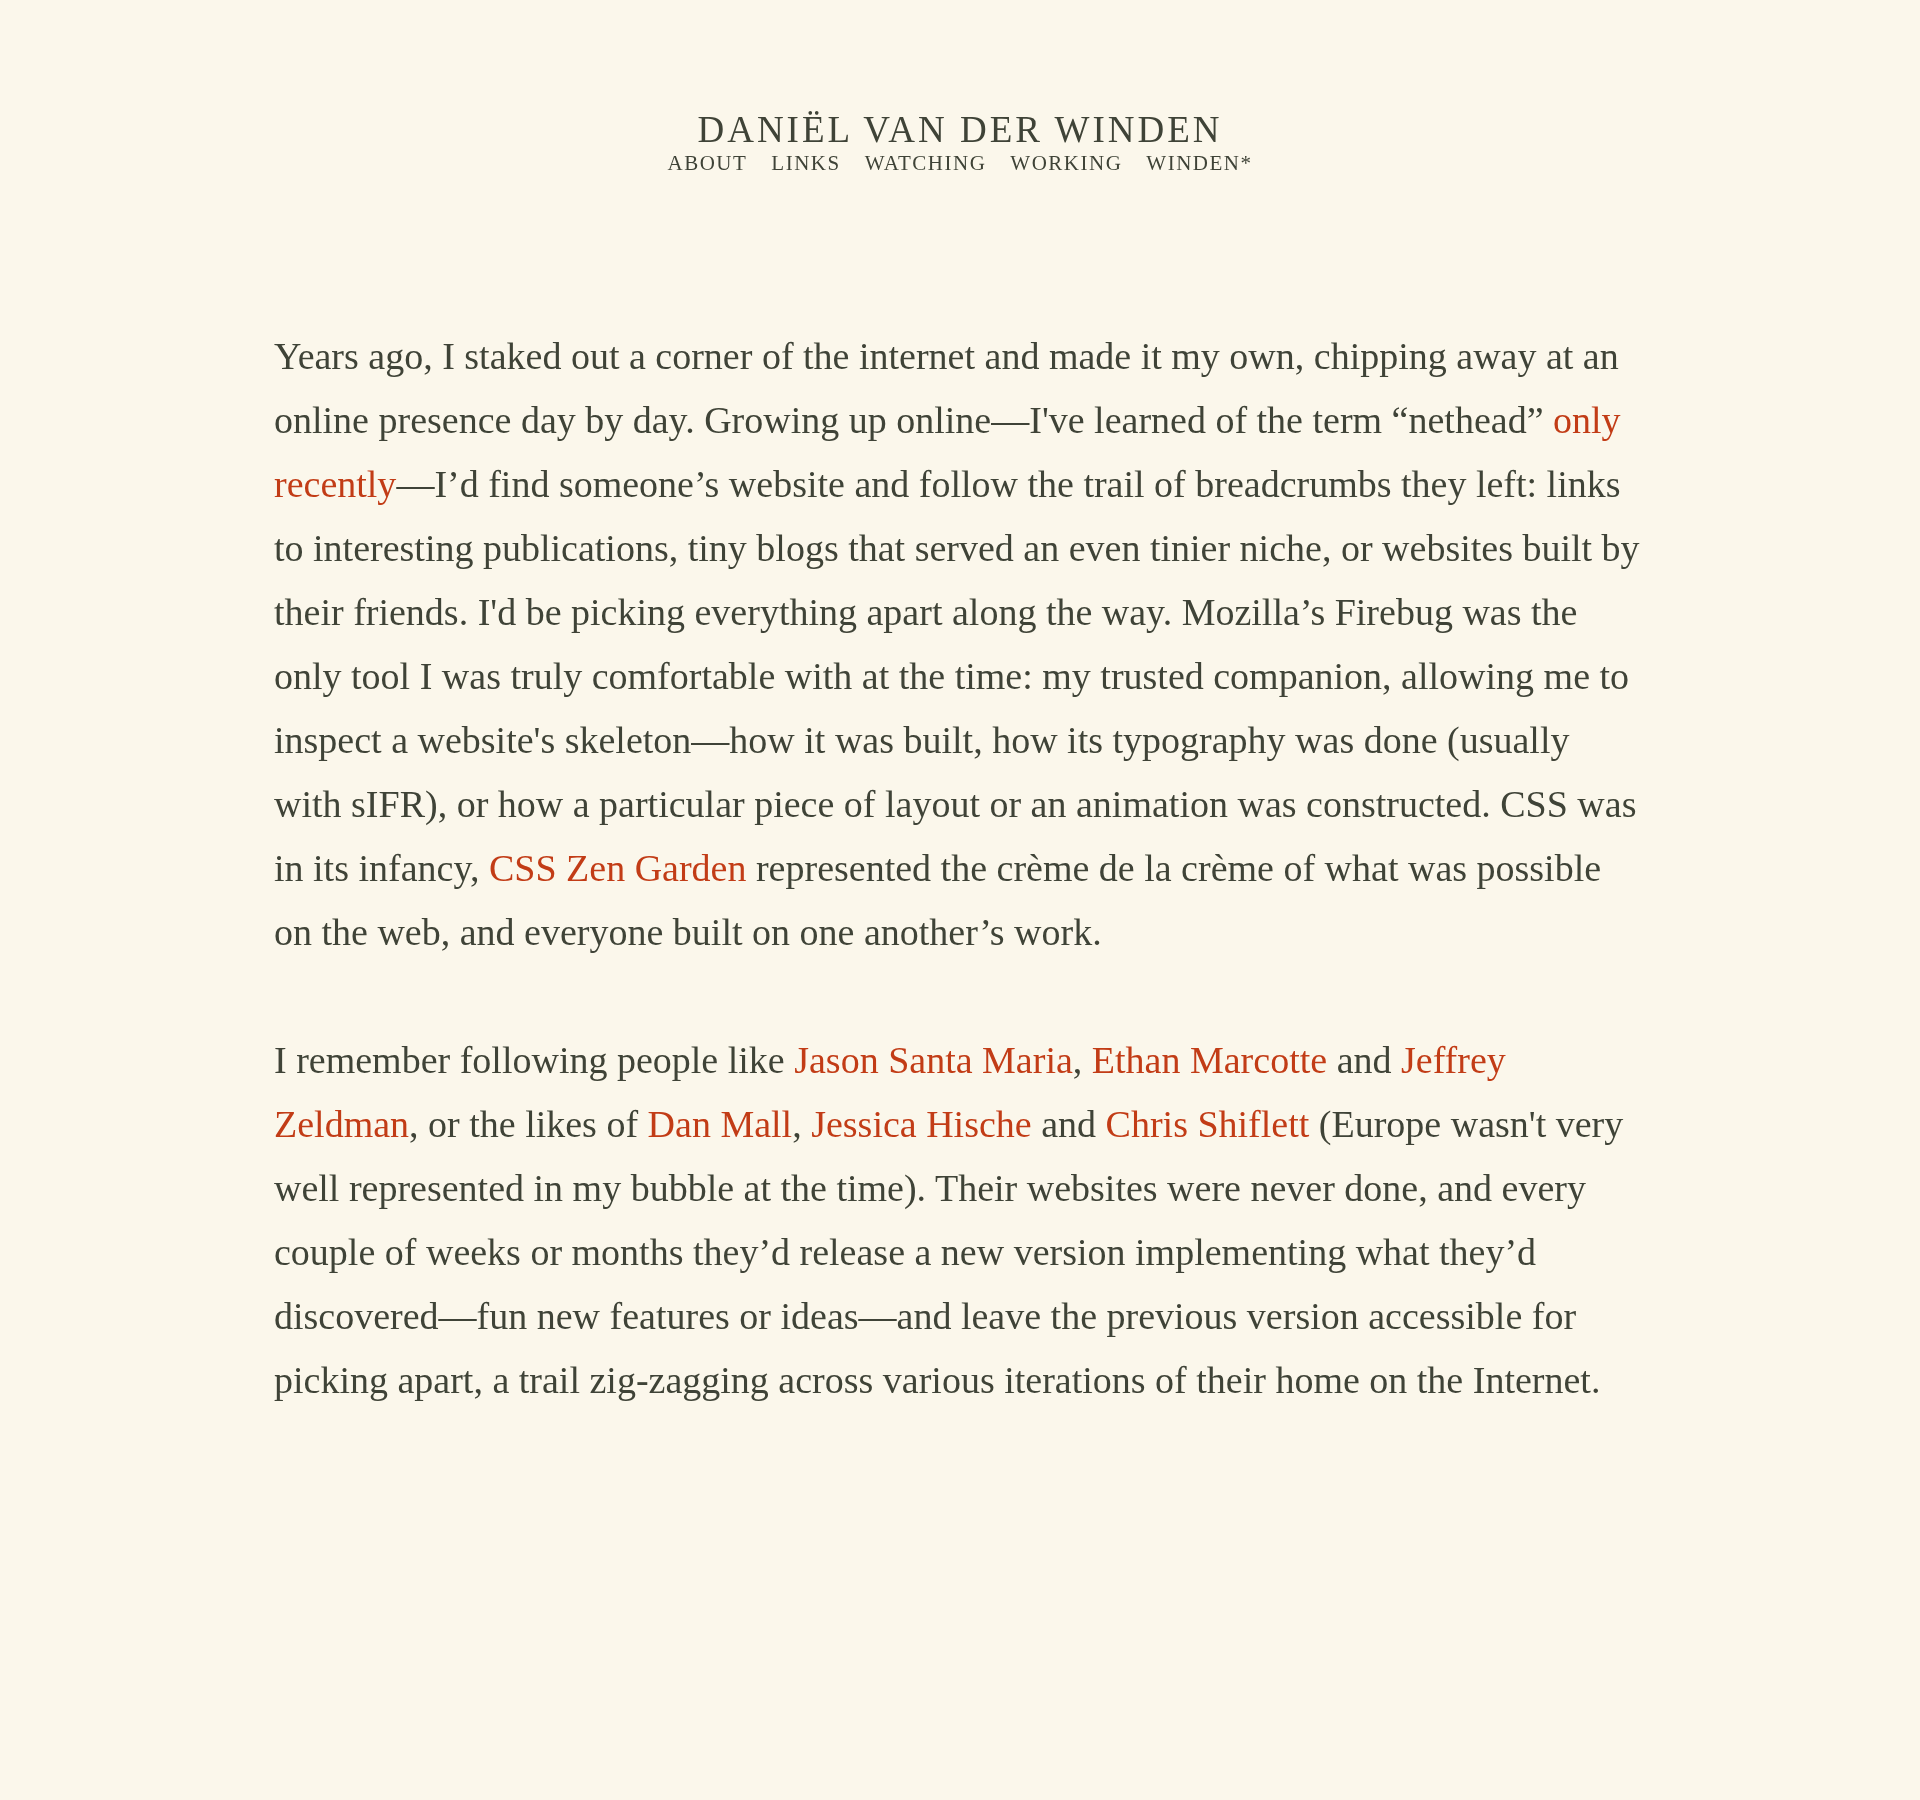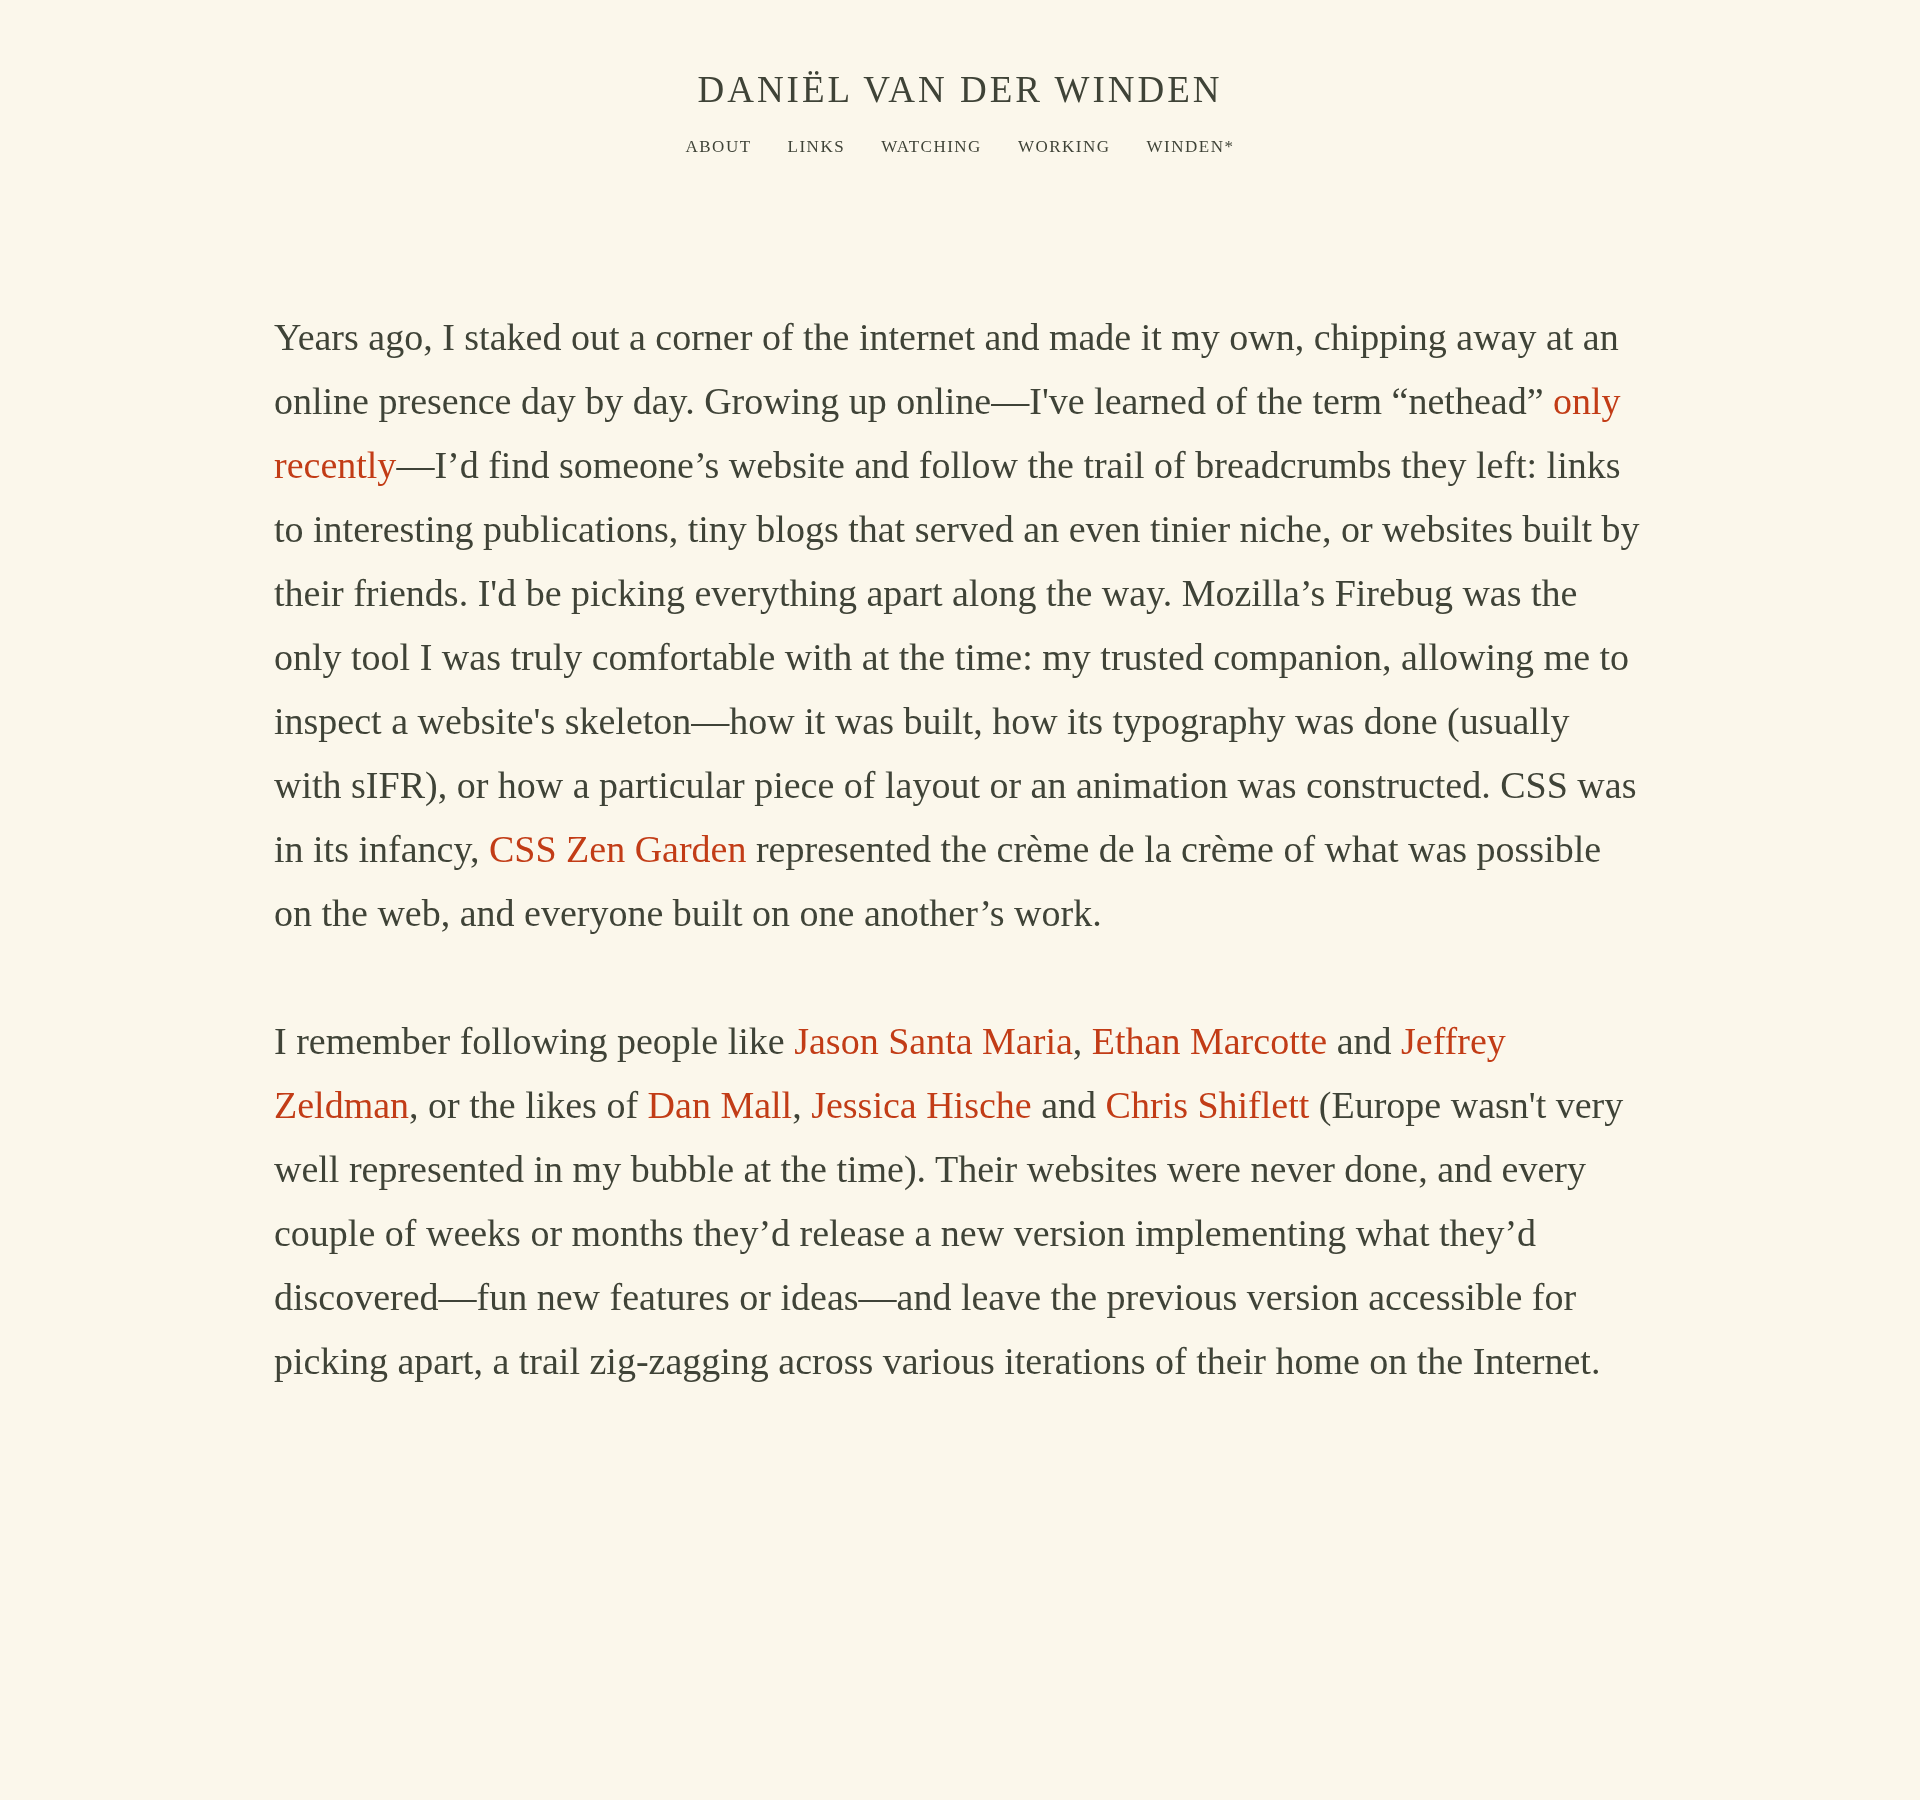--- a/index.html
+++ b/index.html
@@ -12,36 +12,35 @@
     margin: 0;
     padding: 0;
     width: 1920px;
     height: 1800px;
     overflow: hidden;
     background: var(--bg);
     font-family: "Liberation Serif", "DejaVu Serif", serif;
   }
   .site-header {
     text-align: center;
-    padding-top: 68px;
+    padding-top: 108px;
   }
   .site-title {
     margin: 0;
     font-size: 37px;
     font-weight: 400;
     letter-spacing: 3px;
     color: var(--text);
     cursor: pointer;
   }
   .site-nav {
-    margin-top: 26px;
     display: flex;
     justify-content: center;
-    gap: 36px;
-    font-size: 17px;
+    gap: 24px;
+    font-size: 21px;
     letter-spacing: 1.5px;
   }
   .nav-link {
     color: var(--text);
     text-decoration: none;
   }
   .content {
     width: 1372px;
     margin: 148px auto 0;
   }

